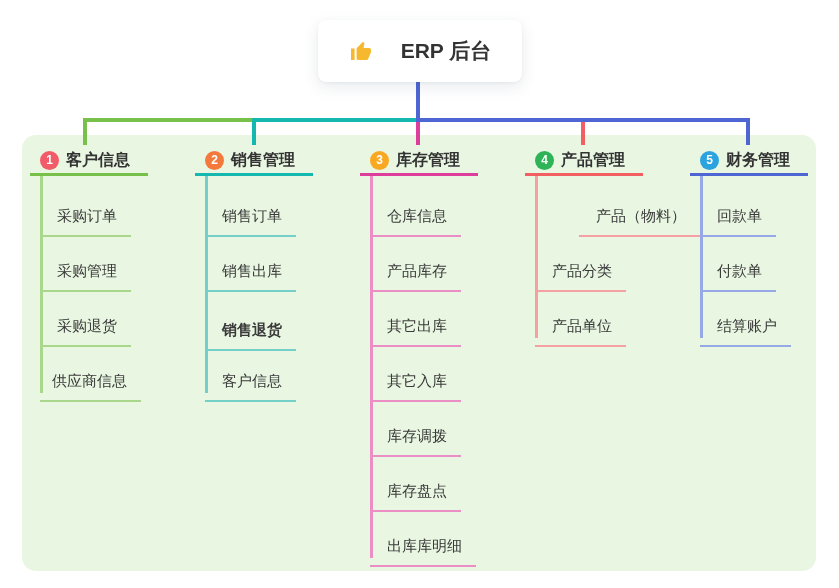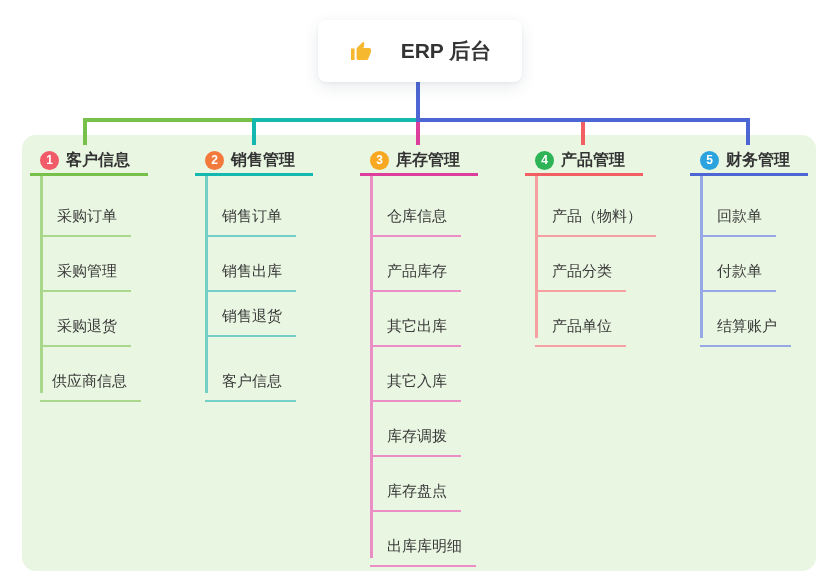--- a/index.html
+++ b/index.html
@@ -92,21 +92,21 @@
       <span class="branch-title">销售管理</span>
     </div>
     <div class="trunk" style="background: rgb(114, 208, 201); height: 217px;"></div>
     <div class="children">
         <div class="child" style="top: 42px; border-bottom-color: rgb(114, 208, 201);">
           <span>销售订单</span>
         </div>
         <div class="child" style="top: 97px; border-bottom-color: rgb(114, 208, 201);">
           <span>销售出库</span>
         </div>
-        <div class="child" style="top: 142px; border-bottom-color: rgb(114, 208, 201);">
+        <div class="child" style="top: 156px; border-bottom-color: rgb(114, 208, 201); font-weight: bold;">
           <span>销售退货</span>
         </div>
         <div class="child" style="top: 207px; border-bottom-color: rgb(114, 208, 201);">
           <span>客户信息</span>
         </div>
       </div>
   </div>
     <div class="branch" style="left: 360px;">
     <div class="branch-head" style="border-bottom-color: rgb(221, 61, 155);">
       <span class="badge" style="background: rgb(249, 168, 34);">3</span>
@@ -137,21 +137,21 @@
         </div>
       </div>
   </div>
     <div class="branch" style="left: 525px;">
     <div class="branch-head" style="border-bottom-color: rgb(241, 95, 99);">
       <span class="badge" style="background: rgb(46, 180, 87);">4</span>
       <span class="branch-title">产品管理</span>
     </div>
     <div class="trunk" style="background: rgb(245, 160, 162); height: 162px;"></div>
     <div class="children">
-        <div class="child" style="top: 42px; border-bottom-color: rgb(245, 160, 162);">
+        <div class="child" style="top: 42px; border-bottom-color: rgb(245, 160, 162); margin-left: 44px;">
           <span>产品（物料）</span>
         </div>
         <div class="child" style="top: 97px; border-bottom-color: rgb(245, 160, 162);">
           <span>产品分类</span>
         </div>
         <div class="child" style="top: 152px; border-bottom-color: rgb(245, 160, 162);">
           <span>产品单位</span>
         </div>
       </div>
   </div>

